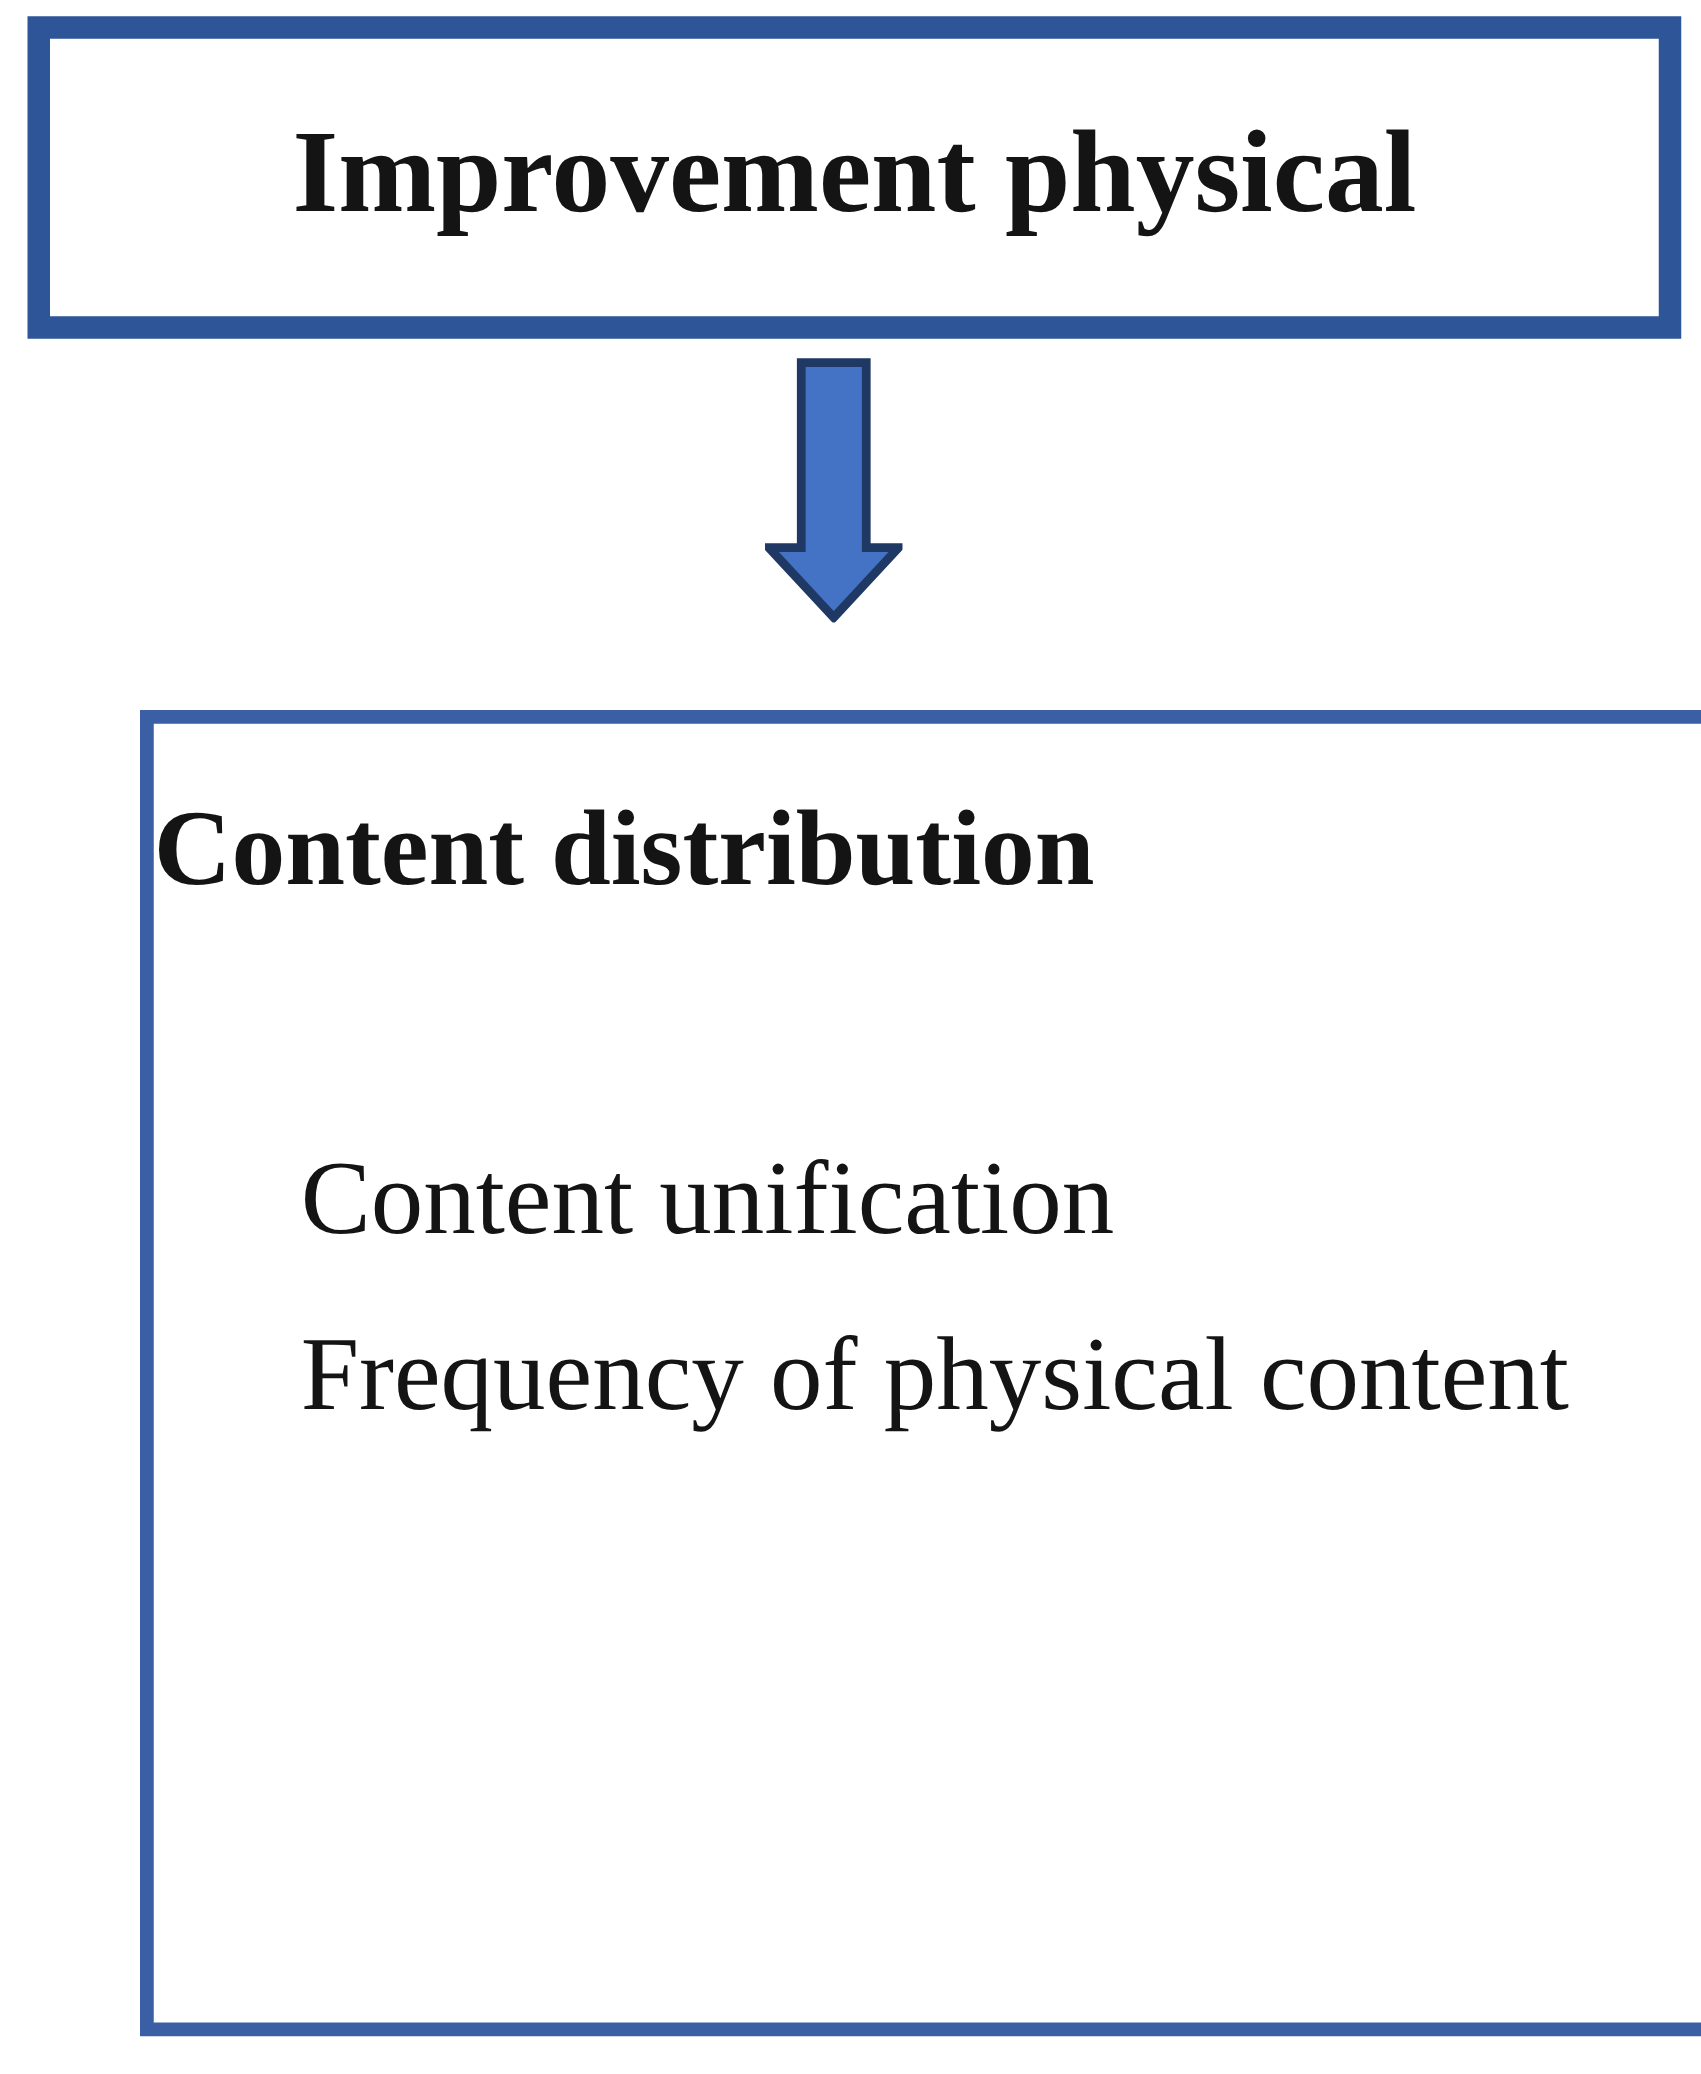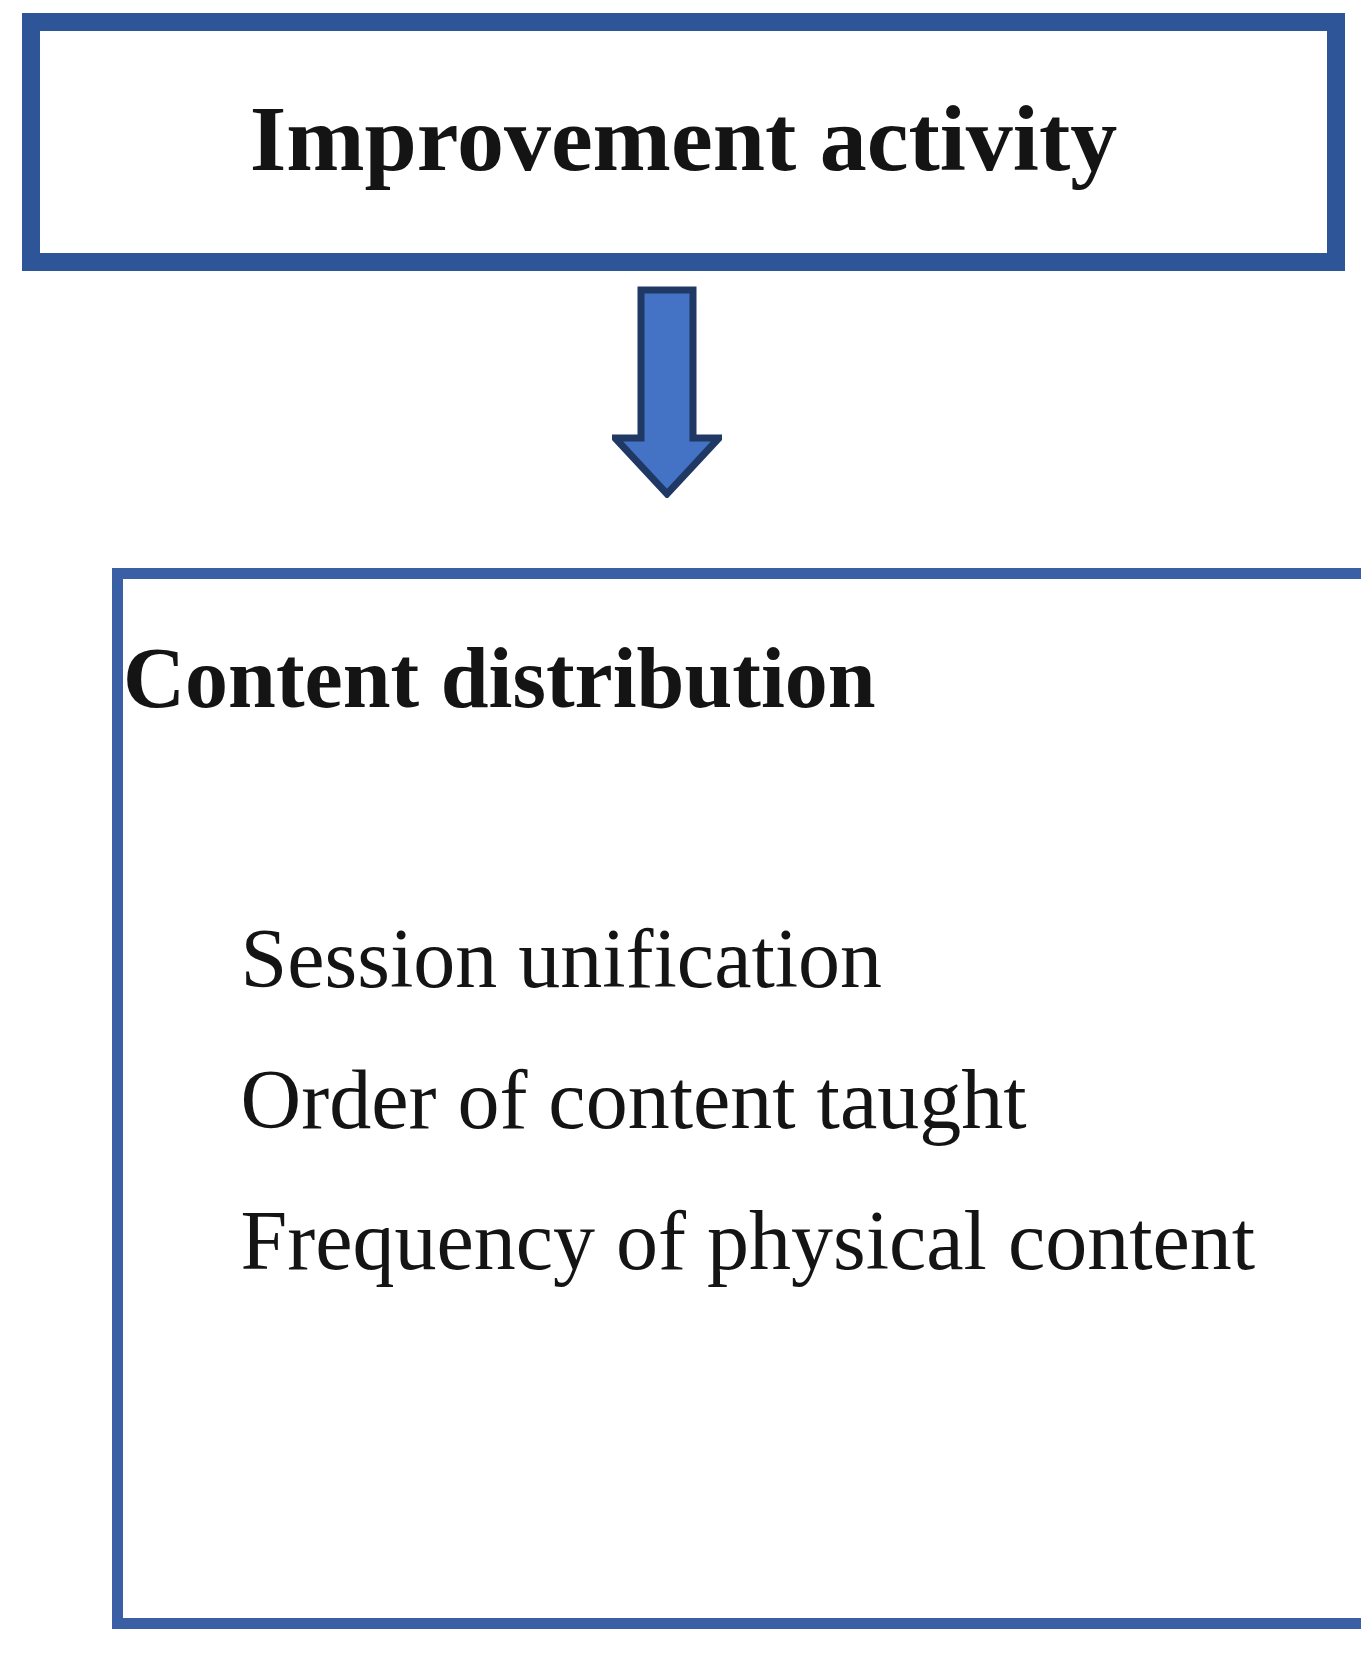--- a/index.html
+++ b/index.html
@@ -79,30 +79,29 @@
   }
 
   .bottom-box-item { margin: 0; }
 </style>
 </head>
 <body>
 
 <div class="canvas">
 
   <div class="top-box">
-    <span class="top-box-title">Improvement activity</span>
+    <span class="top-box-title">Improvement physical</span>
   </div>
 
   <svg class="down-arrow" viewBox="0 0 110 212" aria-hidden="true">
     <polygon points="29,4 81,4 81,152 107,152 55,208 3,152 29,152"></polygon>
   </svg>
 
   <div class="bottom-box">
     <div class="bottom-box-title">Content distribution</div>
 
     <div class="bottom-box-items">
-      <p class="bottom-box-item">Session unification</p>
-      <p class="bottom-box-item">Order of content taught</p>
+      <p class="bottom-box-item">Content unification</p>
       <p class="bottom-box-item">Frequency of physical content</p>
     </div>
   </div>
 
 </div>
 
 </body></html>

